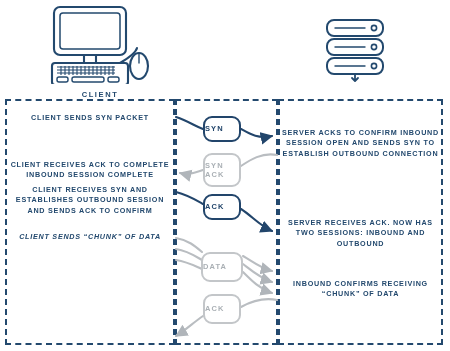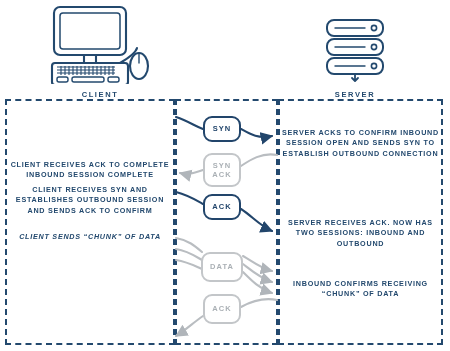--- a/index.html
+++ b/index.html
@@ -57,21 +57,21 @@
   #cap-s3{top:279px;}
 
   
   .packet{
     position:absolute;
     box-sizing:border-box;
     border-radius:9px;
     background:#ffffff;
     display:flex;
     flex-direction:column;
-    align-items:center;
+    align-items:flex-start;
     justify-content:center;
     font-size:7.5px;
     font-weight:bold;
     letter-spacing:1.1px;
     line-height:1.25;
     z-index:3;
   }
   .packet.dark{border:2px solid #22456b;color:#22456b;}
   .packet.muted{border:2px solid #c3c6c9;color:#aab0b5;}
 
@@ -125,21 +125,20 @@
       <g fill="none" stroke="#23496e" stroke-width="1.6">
         <circle cx="56" cy="10" r="2.6"></circle>
         <circle cx="56" cy="29" r="2.6"></circle>
         <circle cx="56" cy="48" r="2.6"></circle>
       </g>
       <g stroke="#23496e" stroke-width="1.8" stroke-linecap="round">
         <path d="M37 56 v6"></path>
         <path d="M34 60 l3 3 l3 -3" fill="none" stroke-linejoin="round"></path>
       </g>
     </svg>
-    <div class="endpoint-label">SERVER</div>
   </div>
 
   <div class="zone" id="client-zone"></div>
   <div class="zone" id="packet-zone"></div>
   <div class="zone" id="server-zone"></div>
 
   <svg class="flow" viewBox="0 0 450 351">
     <defs>
       <marker id="arrow-dark" markerWidth="7" markerHeight="7" refX="5.4" refY="3" orient="auto">
         <path d="M0,0 L6,3 L0,6 z" fill="#22456b"></path>
@@ -193,20 +192,21 @@
   </div>
 
   <div class="packet muted" id="pkt-data">
     <span>DATA</span>
   </div>
 
   <div class="packet muted" id="pkt-ack2">
     <span>ACK</span>
   </div>
 
+  <div class="caption left" id="cap-c1">CLIENT SENDS SYN PACKET</div>
   <div class="caption left" id="cap-c2">CLIENT RECEIVES ACK TO COMPLETE INBOUND SESSION COMPLETE</div>
   <div class="caption left" id="cap-c3">CLIENT RECEIVES SYN AND ESTABLISHES OUTBOUND SESSION AND SENDS ACK TO CONFIRM</div>
   <div class="caption left" id="cap-c4">CLIENT SENDS “CHUNK” OF DATA</div>
 
   <div class="caption right" id="cap-s2">SERVER RECEIVES ACK. NOW HAS TWO SESSIONS: INBOUND AND OUTBOUND</div>
   <div class="caption right" id="cap-s1">SERVER ACKS TO CONFIRM INBOUND SESSION OPEN AND SENDS SYN TO ESTABLISH OUTBOUND CONNECTION</div>
   <div class="caption right" id="cap-s3">INBOUND CONFIRMS RECEIVING “CHUNK” OF DATA</div>
 
 </div>
 

